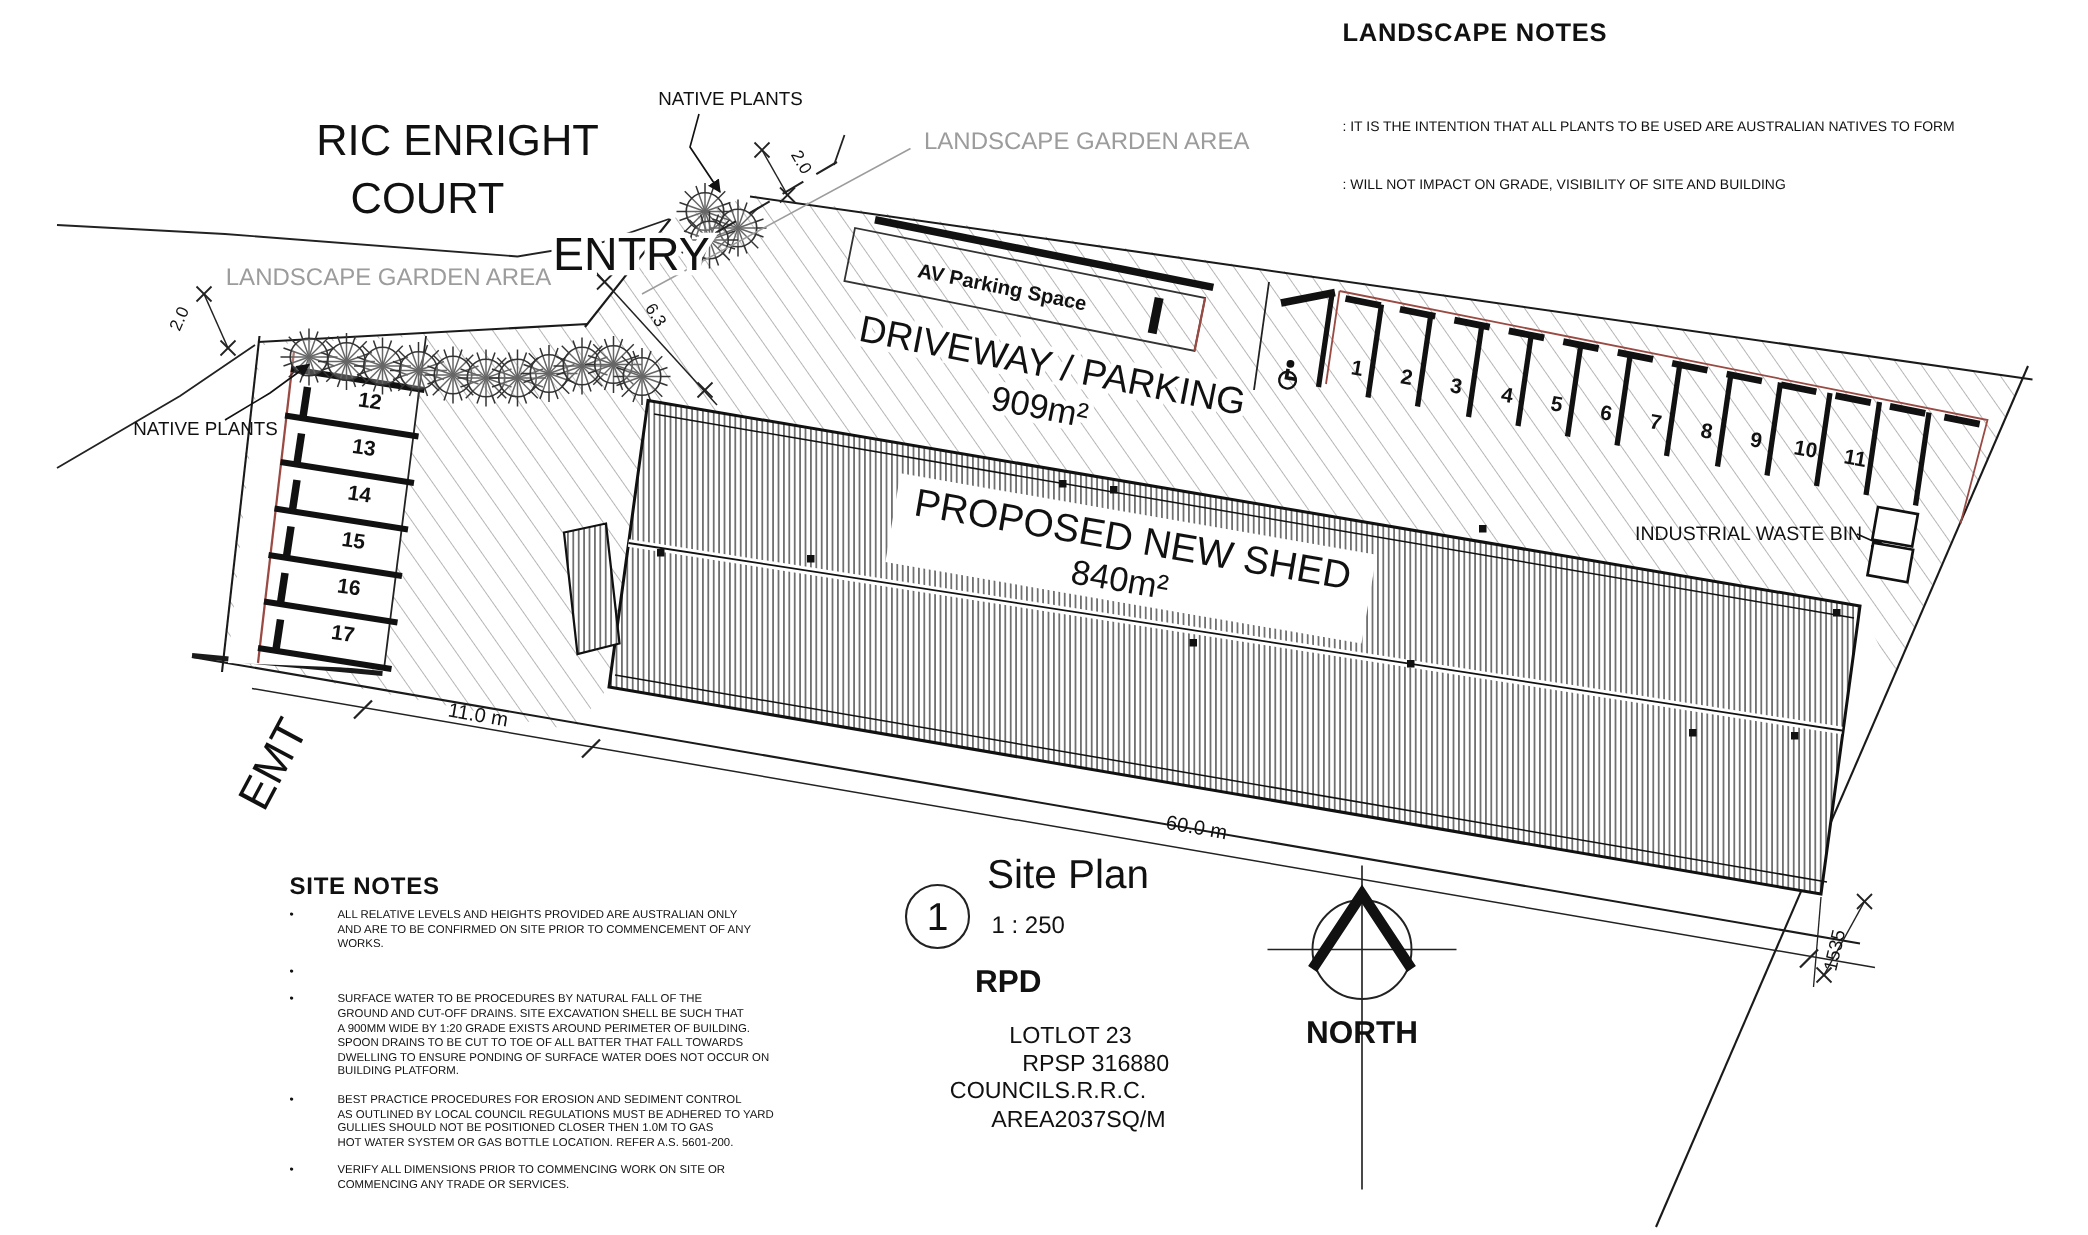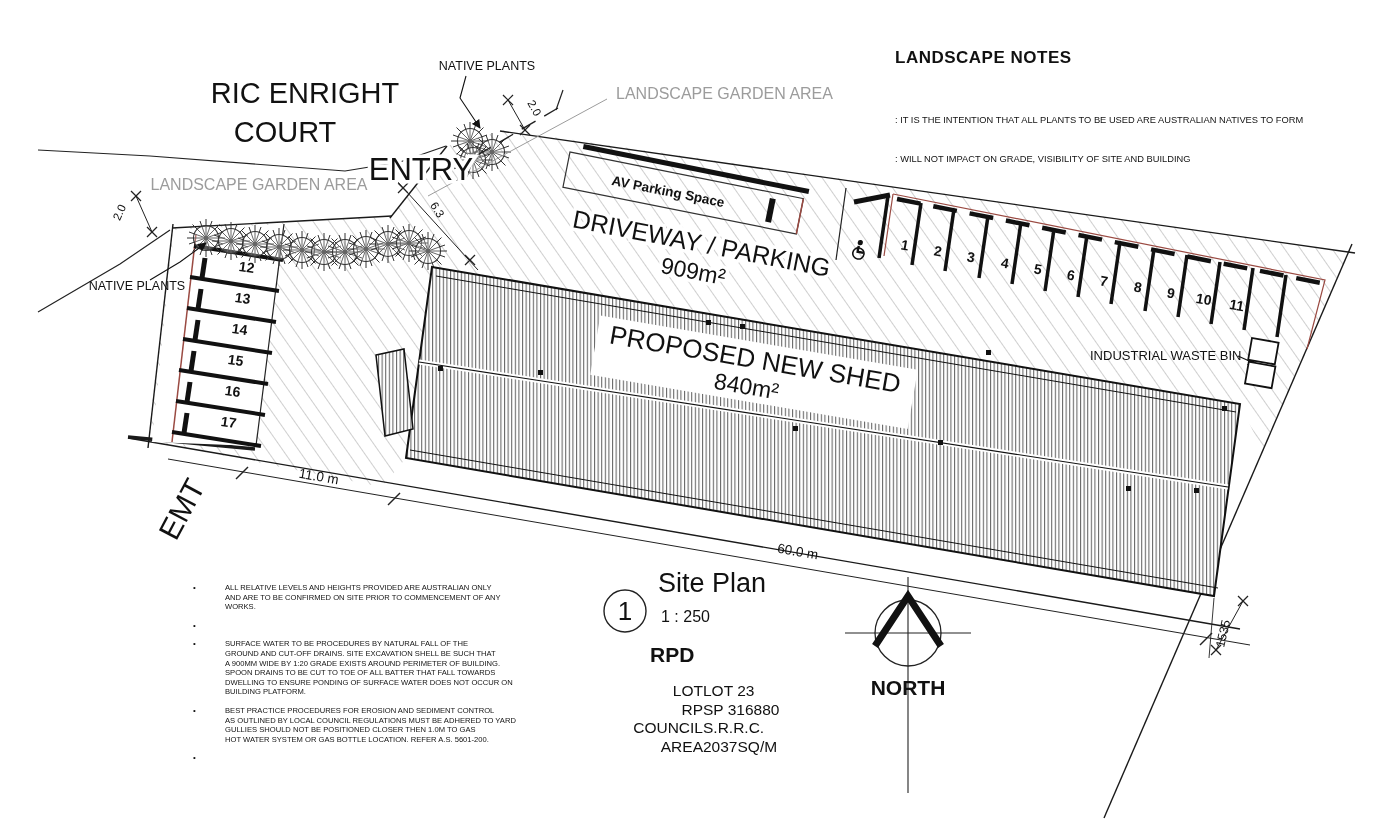--- a/index.html
+++ b/index.html
@@ -4,21 +4,21 @@
 <title>Site Plan</title>
 <style>
   html,body{margin:0;padding:0;background:#fff;}
   #canvas{position:relative;width:1392px;height:823px;background:#fff;overflow:hidden;
           font-family:"Liberation Sans",sans-serif;color:#111;}
   svg text{font-family:"Liberation Sans",sans-serif;fill:#111;}
   .halo{paint-order:stroke;stroke:#fff;stroke-width:7px;}
   .gray{fill:#9c9c9c;}
   .blk{position:absolute;}
   
-  .ln-head{font-size:17px;font-weight:bold;letter-spacing:.5px;margin-top:36px;}
+  .ln-head{font-size:17px;font-weight:bold;letter-spacing:.5px;}
   .ln-line{font-size:9.3px;line-height:11px;white-space:nowrap;margin-top:28px;}
   .ind1{padding-left:6px;}
   
   .sn-head{font-size:16px;font-weight:bold;letter-spacing:.5px;margin-bottom:4px;}
   .sn-item{display:flex;margin-bottom:9px;}
   .sn-b{width:32px;font-size:8px;line-height:9.6px;}
   .sn-t{font-size:7.6px;line-height:9.6px;white-space:nowrap;}
   
   .rpd-head{position:absolute;left:650px;top:643px;font-size:21px;font-weight:bold;}
   .rpd-table{position:absolute;left:568px;top:682px;font-size:15.5px;line-height:18.5px;text-align:right;}
@@ -305,20 +305,21 @@
 
 <div class="blk" style="left:895px;top:12px;width:490px;">
   <div class="ln-head">LANDSCAPE NOTES</div>
   <div style="height:19px;"></div>
   <div class="ln-line">: IT IS THE INTENTION THAT ALL PLANTS TO BE USED ARE AUSTRALIAN NATIVES TO FORM</div>
   <div class="ln-line">: WILL NOT IMPACT ON GRADE, VISIBILITY OF SITE AND BUILDING</div>
 </div>
 
 
 <div class="blk" style="left:193px;top:583px;width:380px;">
+  <div class="sn-head">SITE NOTES</div>
   <div class="sn-item">
     <span class="sn-b">•</span>
     <div class="sn-t">
       <div>ALL RELATIVE LEVELS AND HEIGHTS PROVIDED ARE AUSTRALIAN ONLY</div>
       <div>AND ARE TO BE CONFIRMED ON SITE PRIOR TO COMMENCEMENT OF ANY</div>
       <div>WORKS.</div>
     </div>
   </div>
   <div class="sn-item">
     <span class="sn-b">•</span>
@@ -338,20 +339,24 @@
     <span class="sn-b">•</span>
     <div class="sn-t">
       <div>BEST PRACTICE PROCEDURES  FOR EROSION AND SEDIMENT CONTROL</div>
       <div>AS OUTLINED BY LOCAL COUNCIL REGULATIONS MUST BE ADHERED TO YARD</div>
       <div>GULLIES SHOULD NOT BE POSITIONED CLOSER THEN 1.0M TO GAS</div>
       <div>HOT WATER SYSTEM OR GAS BOTTLE LOCATION. REFER A.S. 5601-200.</div>
     </div>
   </div>
   <div class="sn-item">
     <span class="sn-b">•</span>
+    <div class="sn-t">
+      <div>VERIFY ALL DIMENSIONS PRIOR TO COMMENCING WORK ON SITE OR</div>
+      <div>COMMENCING ANY TRADE OR SERVICES.</div>
+    </div>
   </div>
 </div>
 
 
 <div class="rpd-head">RPD</div>
 <div class="rpd-table">
   <div class="rpd-row">
     <span class="rpd-l">LOT</span>
     <span>LOT 23</span>
   </div>

